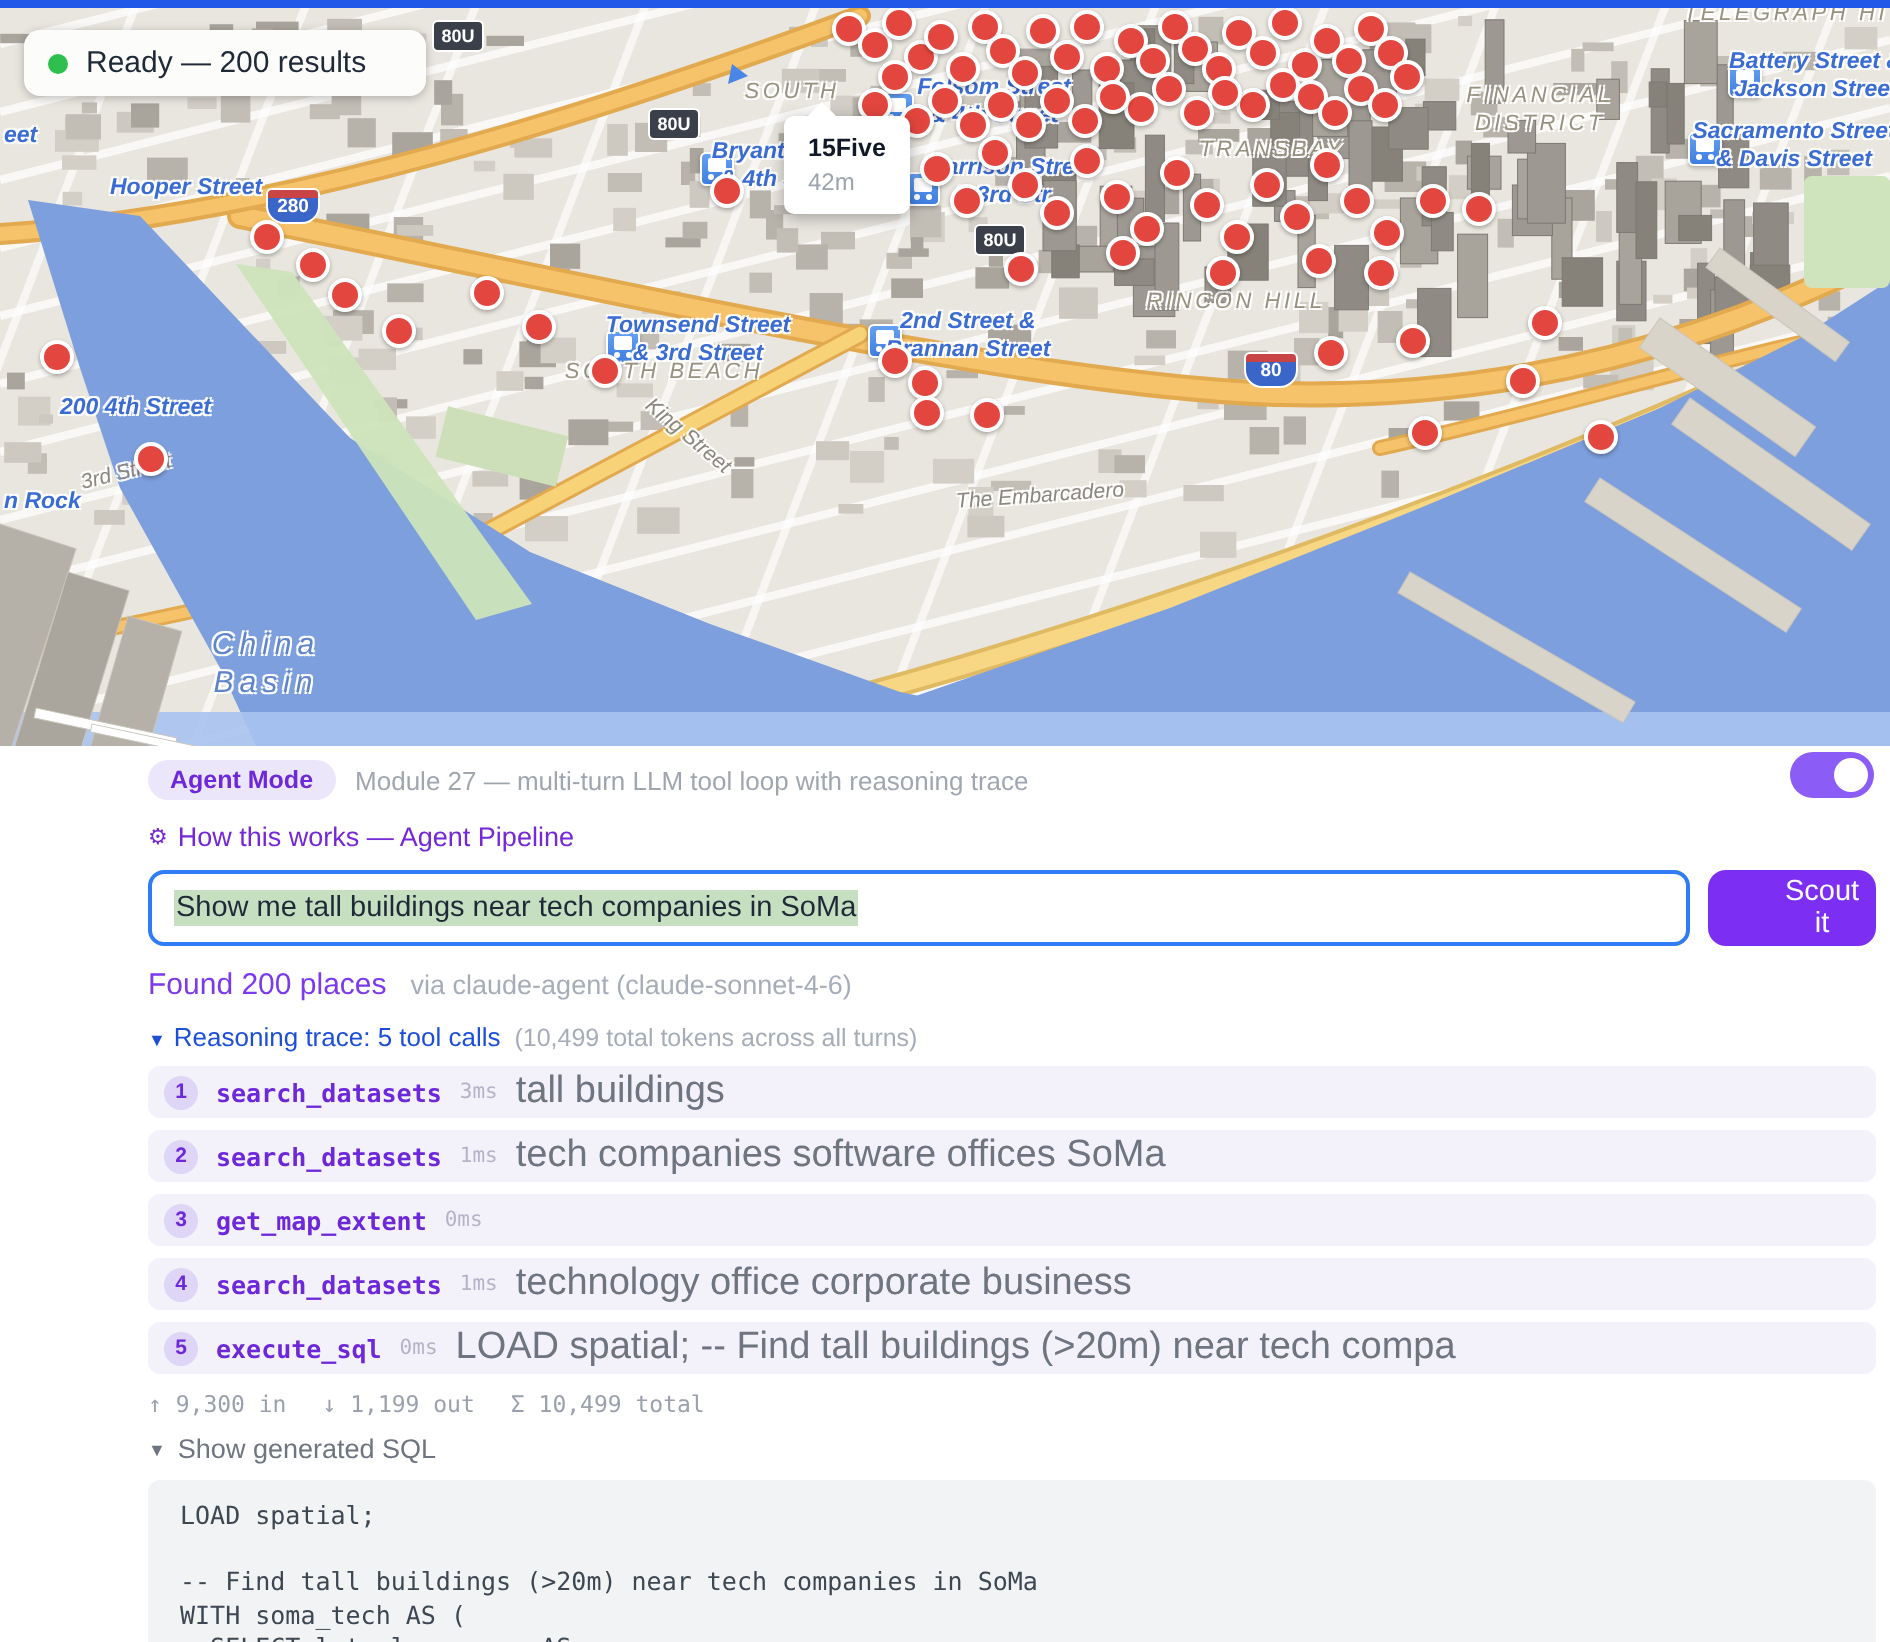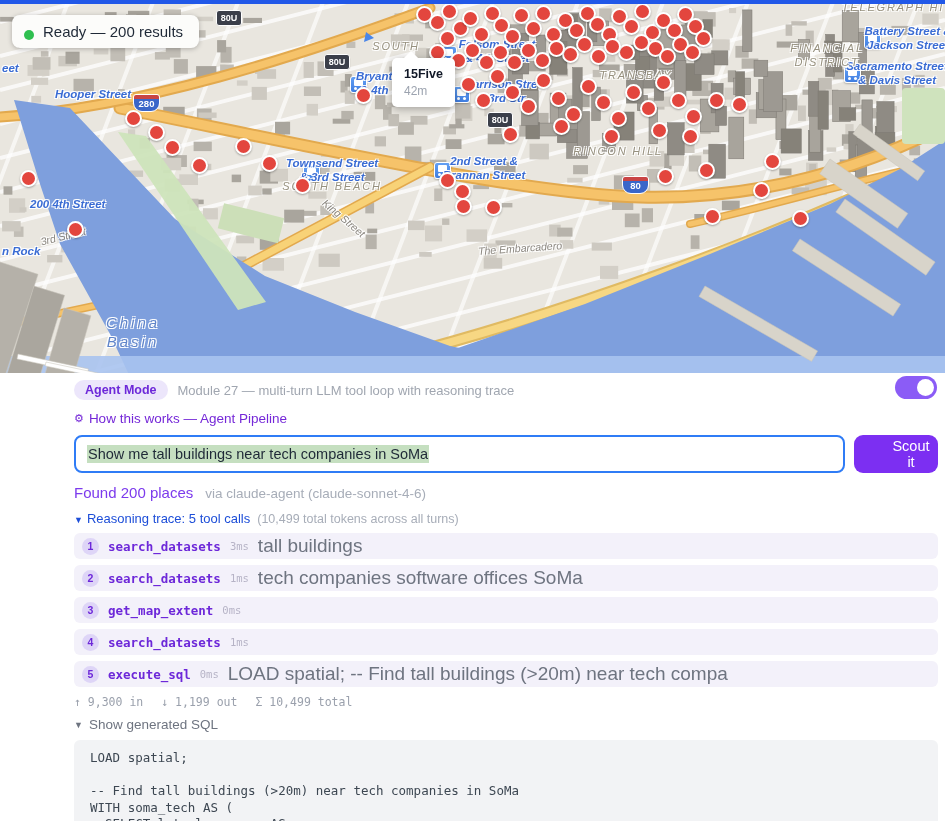--- a/index.html
+++ b/index.html
@@ -25,21 +25,21 @@
   .ticon{position:absolute;width:15px;height:15px;background:linear-gradient(#63a0f4,#3f7de0);border:1px solid #fff;border-radius:3px;box-shadow:0 1px 2px rgba(0,0,0,.25);}
   .ticon .b{position:absolute;left:3px;top:2px;right:3px;height:7px;background:#fff;border-radius:1px;}
   .ticon .w{position:absolute;left:3px;bottom:2px;width:3px;height:3px;background:#fff;border-radius:50%;box-shadow:6px 0 0 #fff;}
 
   .shield{position:absolute;color:#fff;font-weight:700;text-align:center;}
   .shield-i{width:25px;height:16px;font-size:9.5px;line-height:18px;background:linear-gradient(180deg,#c94444 0 4px,#3a66c9 4px);border:1px solid #fff;border-radius:3px 3px 9px 9px;}
   .shield-d{width:24px;height:14px;font-size:9px;line-height:14px;background:#3b3f4a;border:1px solid #fff;border-radius:3px;}
 
   .mk{position:absolute;width:13px;height:13px;border-radius:50%;background:#e3463e;border:2px solid #fff;box-shadow:0 1px 2px rgba(0,0,0,.3);box-sizing:content-box;cursor:pointer;}
 
-  #statuspill{position:absolute;left:12px;top:11px;background:#fcfcfa;border-radius:8px;box-shadow:0 1px 5px rgba(0,0,0,.25);padding:8px 16px 8px 12px;display:flex;align-items:flex-end;gap:9px;z-index:60;}
+  #statuspill{position:absolute;left:12px;top:11px;background:#fcfcfa;border-radius:8px;box-shadow:0 1px 5px rgba(0,0,0,.25);padding:8px 30px 8px 12px;display:flex;align-items:center;gap:9px;z-index:60;}
   #statuspill .dot{width:10px;height:10px;border-radius:50%;background:#2fbf4f;}
   #statuspill .txt{font-size:15px;color:#1f2937;}
 
   #tooltip{position:absolute;left:392px;top:54px;background:#fff;border-radius:5px;box-shadow:0 2px 8px rgba(0,0,0,.3);padding:9px 12px;z-index:55;}
   #tooltip::before{content:"";position:absolute;left:14px;top:-5px;width:10px;height:10px;background:#fff;transform:rotate(45deg);}
   #tooltip .t{font-size:12.5px;font-weight:700;color:#111827;}
   #tooltip .s{font-size:12px;color:#9ca3af;margin-top:3px;}
 
   
   #panel{position:absolute;left:0;top:373px;width:945px;height:325px;background:#fff;}
@@ -526,21 +526,21 @@
           <span class="w"></span>
         </div>
         <div class="lbl lbl-transit halo" style="left: 392px; top: 66px; transform: translateX(-50%);">
           <div>Bryant Street</div>
           <div>&amp; 4th Street</div>
         </div>
         <div class="ticon" style="left: 303px; top: 161px;">
           <span class="b"></span>
           <span class="w"></span>
         </div>
-        <div class="lbl lbl-transit halo" style="left: 332px; top: 153px; transform: translateX(-50%);">
+        <div class="lbl lbl-transit halo" style="left: 349px; top: 153px; transform: translateX(-50%);">
           <div>Townsend Street</div>
           <div>&amp; 3rd Street</div>
         </div>
         <div class="ticon" style="left: 434px; top: 158px;">
           <span class="b"></span>
           <span class="w"></span>
         </div>
         <div class="lbl lbl-transit halo" style="left: 484px; top: 151px; transform: translateX(-50%);">
           <div>2nd Street &amp;</div>
           <div>Brannan Street</div>
@@ -567,21 +567,21 @@
         <div class="lbl lbl-poi halo" style="left: 2px; top: 241px;">n Rock</div>
         <div class="lbl lbl-nbhd halo" style="left: 332px; top: 176px; transform: translateX(-50%);">
           <div>SOUTH BEACH</div>
         </div>
         <div class="lbl lbl-nbhd halo" style="left: 618px; top: 141px; transform: translateX(-50%);">
           <div>RINCON HILL</div>
         </div>
         <div class="lbl lbl-nbhd halo" style="left: 636px; top: 65px; transform: translateX(-50%);">
           <div>TRANSBAY</div>
         </div>
-        <div class="lbl lbl-nbhd halo" style="left: 827px; top: 38px; transform: translateX(-50%);">
+        <div class="lbl lbl-nbhd halo" style="left: 770px; top: 38px; transform: translateX(-50%);">
           <div>FINANCIAL</div>
           <div>DISTRICT</div>
         </div>
         <div class="lbl lbl-nbhd halo" style="left: 893px; top: -3px; transform: translateX(-50%);">
           <div>TELEGRAPH HI</div>
         </div>
         <div class="lbl lbl-nbhd halo" style="left: 396px; top: 36px; transform: translateX(-50%);">
           <div>SOUTH</div>
         </div>
         <div class="lbl lbl-water halo" style="left: 133px; top: 310px; transform: translateX(-50%);">
@@ -750,20 +750,21 @@
         <div class="callrow">
           <span class="num">3</span>
           <span class="tool">get_map_extent</span>
           <span class="ms">0ms</span>
           <span class="desc"></span>
         </div>
         <div class="callrow">
           <span class="num">4</span>
           <span class="tool">search_datasets</span>
           <span class="ms">1ms</span>
+          <span class="desc">technology office corporate business</span>
         </div>
         <div class="callrow">
           <span class="num">5</span>
           <span class="tool">execute_sql</span>
           <span class="ms">0ms</span>
           <span class="desc">LOAD spatial; -- Find tall buildings (&gt;20m) near tech compa</span>
         </div>
       </div>
 
     <div class="prow" id="tokRow">

